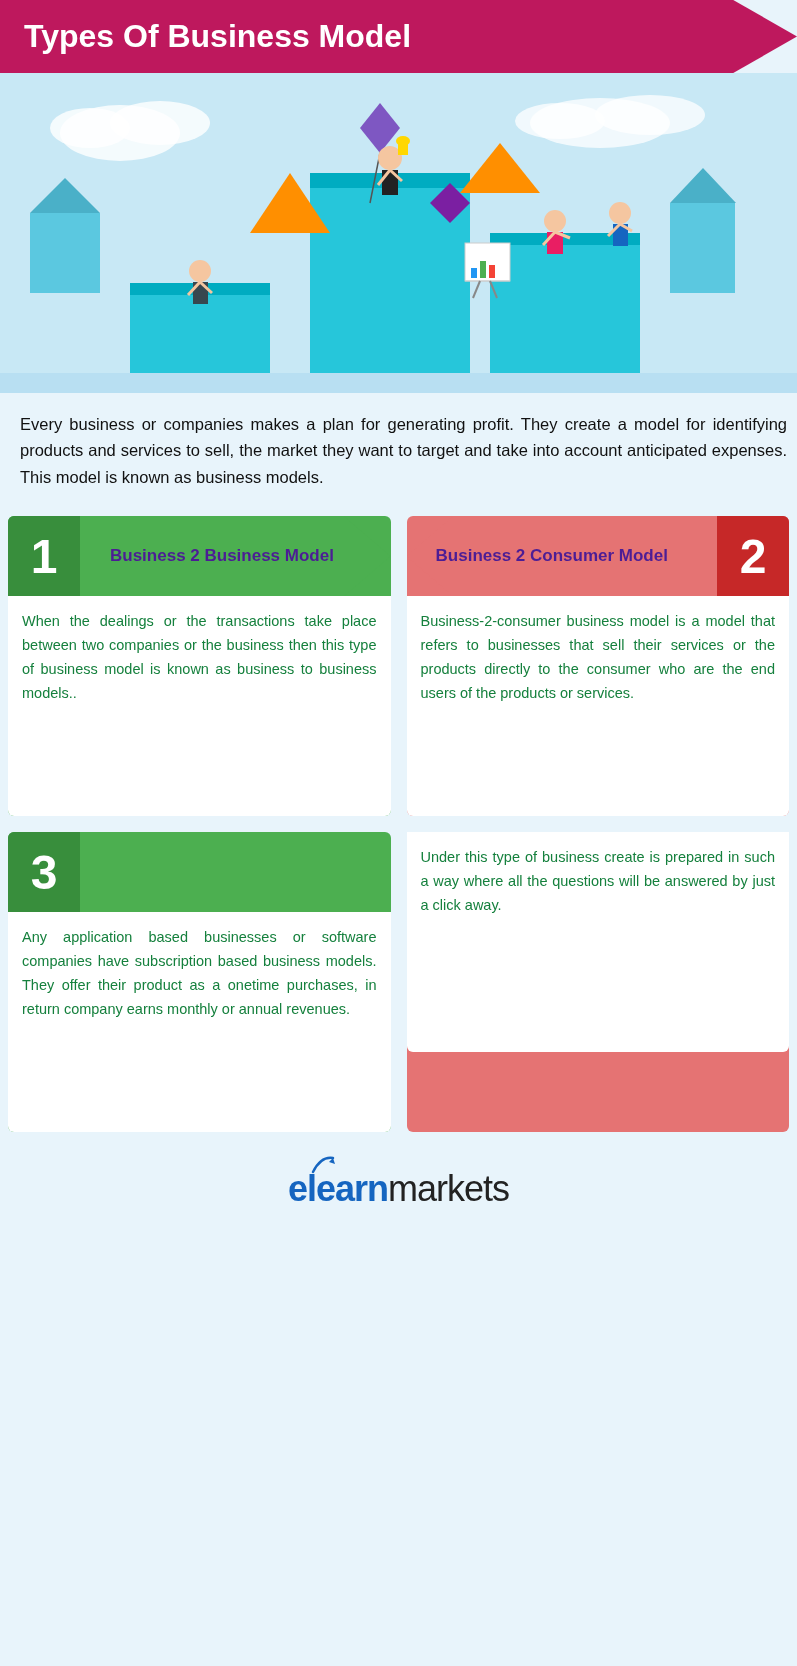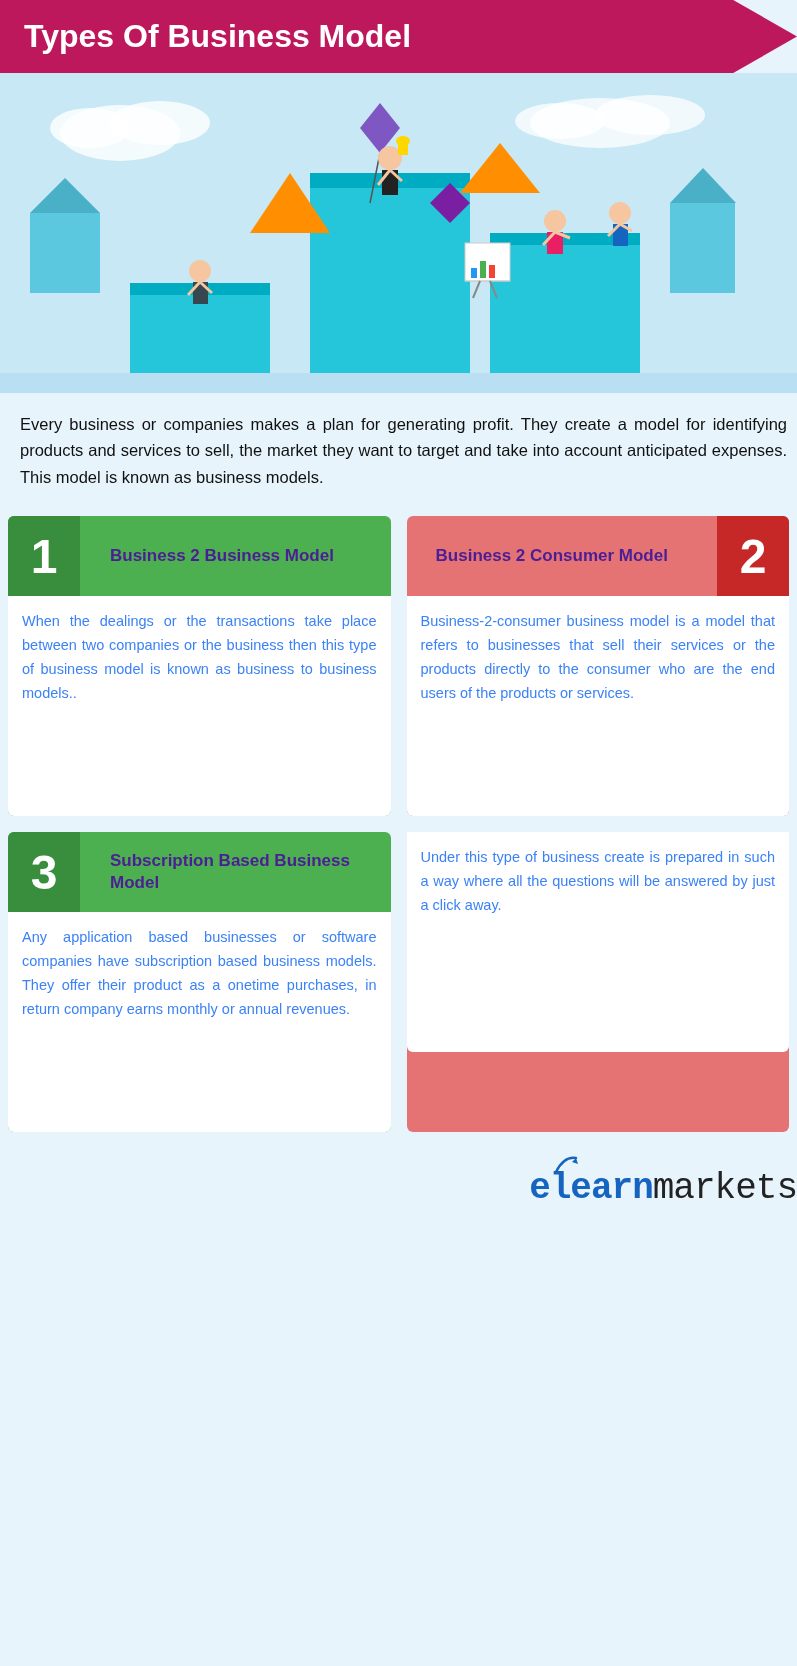--- a/index.html
+++ b/index.html
@@ -135,42 +135,41 @@
       line-height: 1.3;
     }
 
     
     .card-body {
       background-color: white;
       margin: 0;
       padding: 14px 14px 18px 14px;
       font-size: 14.5px;
       line-height: 1.65;
-      color: #3b82f6;
+      color: #15803d;
       text-align: justify;
       min-height: 220px;
       border-radius: 0 0 6px 6px;
     }
 
     
     .card-header-right {
       display: flex;
       align-items: stretch;
       min-height: 80px;
       flex-direction: row;
     }
 
     
     .footer-logo {
       display: flex;
       align-items: center;
-      justify-content: flex-end;
+      justify-content: center;
       padding: 20px 0 24px 0;
       background-color: #e8f4fb;
-      font-family: Liberation Mono, monospace;
     }
     .logo-text {
       font-size: 36px;
       font-weight: 400;
       color: #222;
       letter-spacing: -1px;
     }
     .logo-text .e-letter {
       color: #1565c0;
       font-weight: 700;
@@ -284,23 +283,20 @@
         <span class="card-title" style="text-align:center;">Business 2 Consumer Model</span>
       </div>
       <div class="card-number-right-side">2</div>
     </div>
     <div class="card-body">Business-2-consumer business model is a model that refers to businesses that sell their services or the products directly to the consumer who are the end users of the products or services.</div>
   </div>
 
   <div class="card card-left">
     <div class="card-header">
       <div class="card-number-left">3</div>
-      <div class="card-title-area-left">
-        <span class="card-title">Subscription Based Business Model</span>
-      </div>
     </div>
     <div class="card-body">Any application based businesses or software companies have subscription based business models. They offer their product as a onetime purchases, in return company earns monthly or annual revenues.</div>
   </div>
 
   <div class="card card-right">
     <div class="card-body">Under this type of business create is prepared in such a way where all the questions will be answered by just a click away.</div>
   </div>
 
 </div>
 

